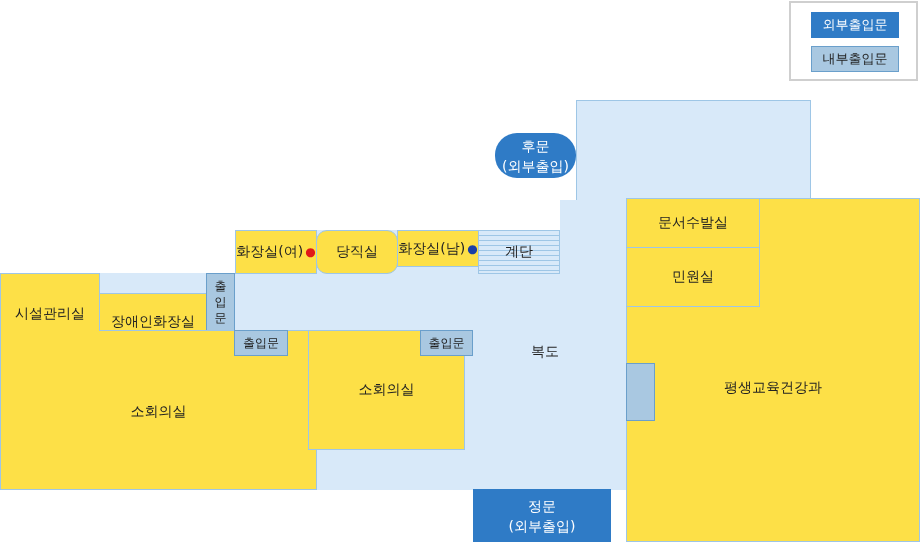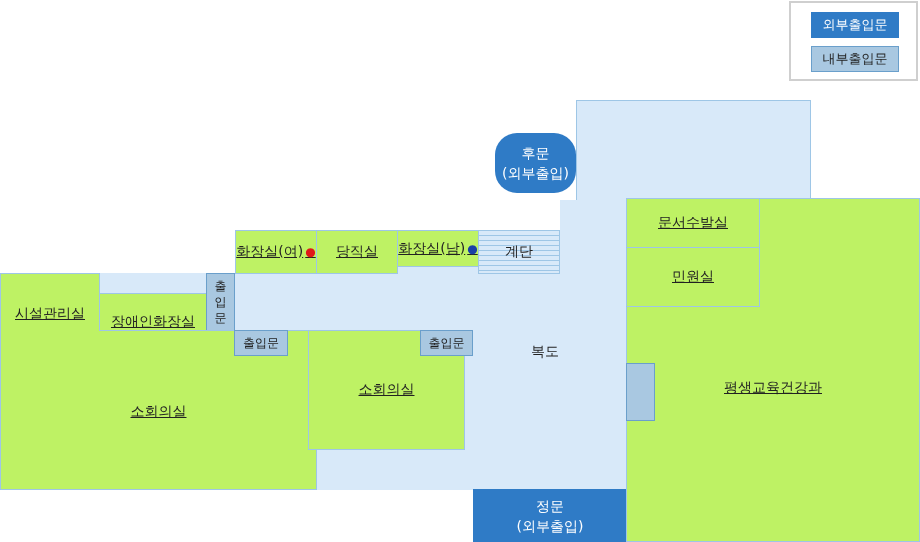--- a/index.html
+++ b/index.html
@@ -1,21 +1,21 @@
 <!DOCTYPE html>
 <html><head>
 <meta charset="utf-8">
 <style>
   html, body { margin:0; padding:0; background:#ffffff; }
   body { width:920px; height:542px; position:relative; overflow:hidden;
          font-family:"DejaVu Sans","Liberation Sans",sans-serif; color:#222; }
   .abs { position:absolute; box-sizing:border-box; }
-  .room { background:#bef264; border:1px solid #9ec6e6;
+  .room { background:#fde047; border:1px solid #9ec6e6;
           display:flex; align-items:center; justify-content:center;
-          font-size:14px; color:#222; text-align:center;text-decoration:underline; }
+          font-size:14px; color:#222; text-align:center; }
   .fill { background:#d8e9f9; }
   .door-ext { background:#2f7bc6; color:#fff; display:flex; align-items:center; justify-content:center;
               text-align:center; font-size:14px; line-height:20px; flex-direction:column; }
   .door-int { background:#a9c8e1; border:1px solid #6a9fcb; display:flex; align-items:center;
               justify-content:center; font-size:12px; color:#222; text-align:center; }
   .stairs { background:
       repeating-linear-gradient(to bottom, #d8e9f9 0px, #d8e9f9 4px, #9ec6e6 4px, #9ec6e6 5px);
       border:1px solid #9ec6e6; display:flex; align-items:center; justify-content:center; font-size:14px; }
   .legend { border:2px solid #cfcfcf; background:#fff; }
   .vtext { display:flex; flex-direction:column; line-height:16px; }
@@ -33,30 +33,30 @@
     <span>내부출입문</span>
   </div>
 </div>
 
 <div class="abs fill" style="left:576px;top:100px;width:235px;height:130px;border:1px solid #9ec6e6;border-bottom:none;"></div>
 
 <div class="abs fill" style="left:235px;top:230px;width:392px;height:260px;border-right:1px solid #9ec6e6;"></div>
 <div class="abs fill" style="left:560px;top:200px;width:67px;height:40px;"></div>
 <div class="abs fill" style="left:0px;top:273px;width:240px;height:60px;"></div>
 
-<div class="abs door-ext" style="left:495px;top:133px;width:81px;height:60px;border-radius:22px;">
+<div class="abs door-ext" style="left:495px;top:133px;width:81px;height:45px;border-radius:22px;">
   <span>후문</span>
   <span>(외부출입)</span>
 </div>
 
 <div class="abs room" style="left:235px;top:230px;width:82px;height:44px;">
   <span>화장실(여)</span>
   <span class="pin-f">●</span>
 </div>
-<div class="abs room" style="left:316px;top:230px;width:82px;height:44px;">
+<div class="abs room" style="left:316px;top:230px;width:82px;height:44px;border-radius:11px;">
   <span>당직실</span>
 </div>
 <div class="abs room" style="left:397px;top:230px;width:82px;height:37px;">
   <span>화장실(남)</span>
   <span class="pin-m">●</span>
 </div>
 <div class="abs stairs" style="left:478px;top:230px;width:82px;height:44px;">
   <span>계단</span>
 </div>
 
@@ -82,21 +82,21 @@
 
 <div class="abs room" style="left:308px;top:330px;width:157px;height:120px;">
   <span>소회의실</span>
 </div>
 <div class="abs door-int" style="left:420px;top:330px;width:53px;height:26px;">
   <span>출입문</span>
 </div>
 
 <div class="abs" style="left:515px;top:343px;width:60px;text-align:center;font-size:14px;">복도</div>
 
-<div class="abs door-ext" style="left:473px;top:489px;width:154px;height:53px;">
+<div class="abs door-ext" style="left:473px;top:489px;width:138px;height:53px;">
   <span>정문</span>
   <span>(외부출입)</span>
 </div>
 
 <div class="abs room" style="left:626px;top:198px;width:294px;height:344px;">
   <span style="margin-top:36px;">평생교육건강과</span>
 </div>
 <div class="abs room" style="left:626px;top:198px;width:134px;height:50px;">
   <span>문서수발실</span>
 </div>

